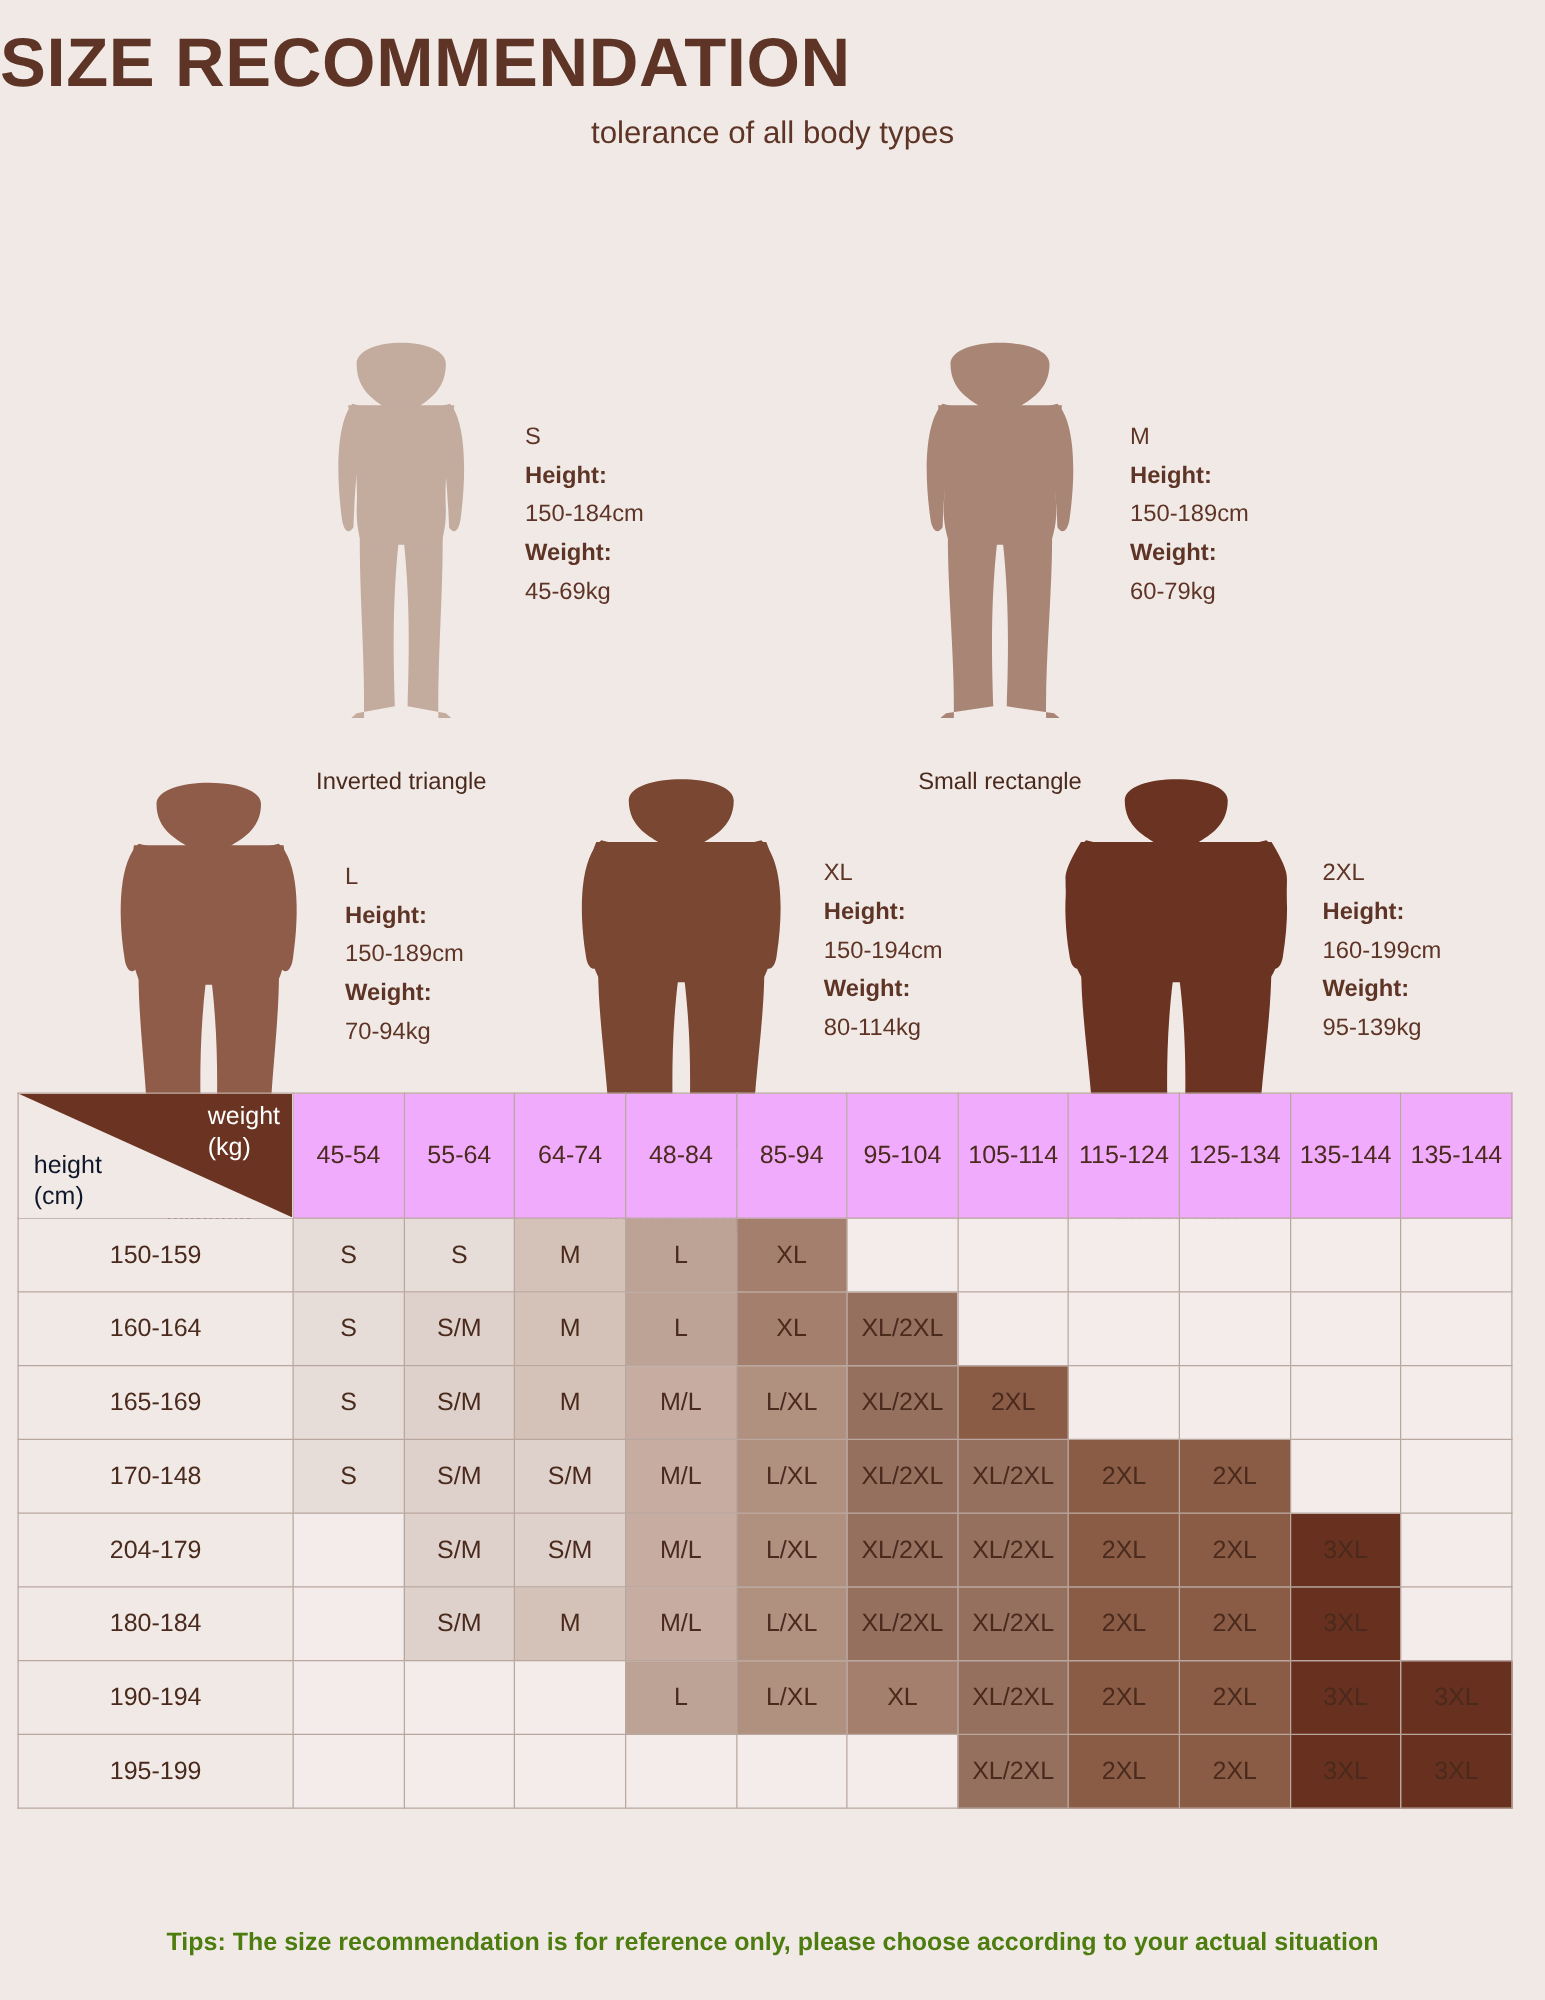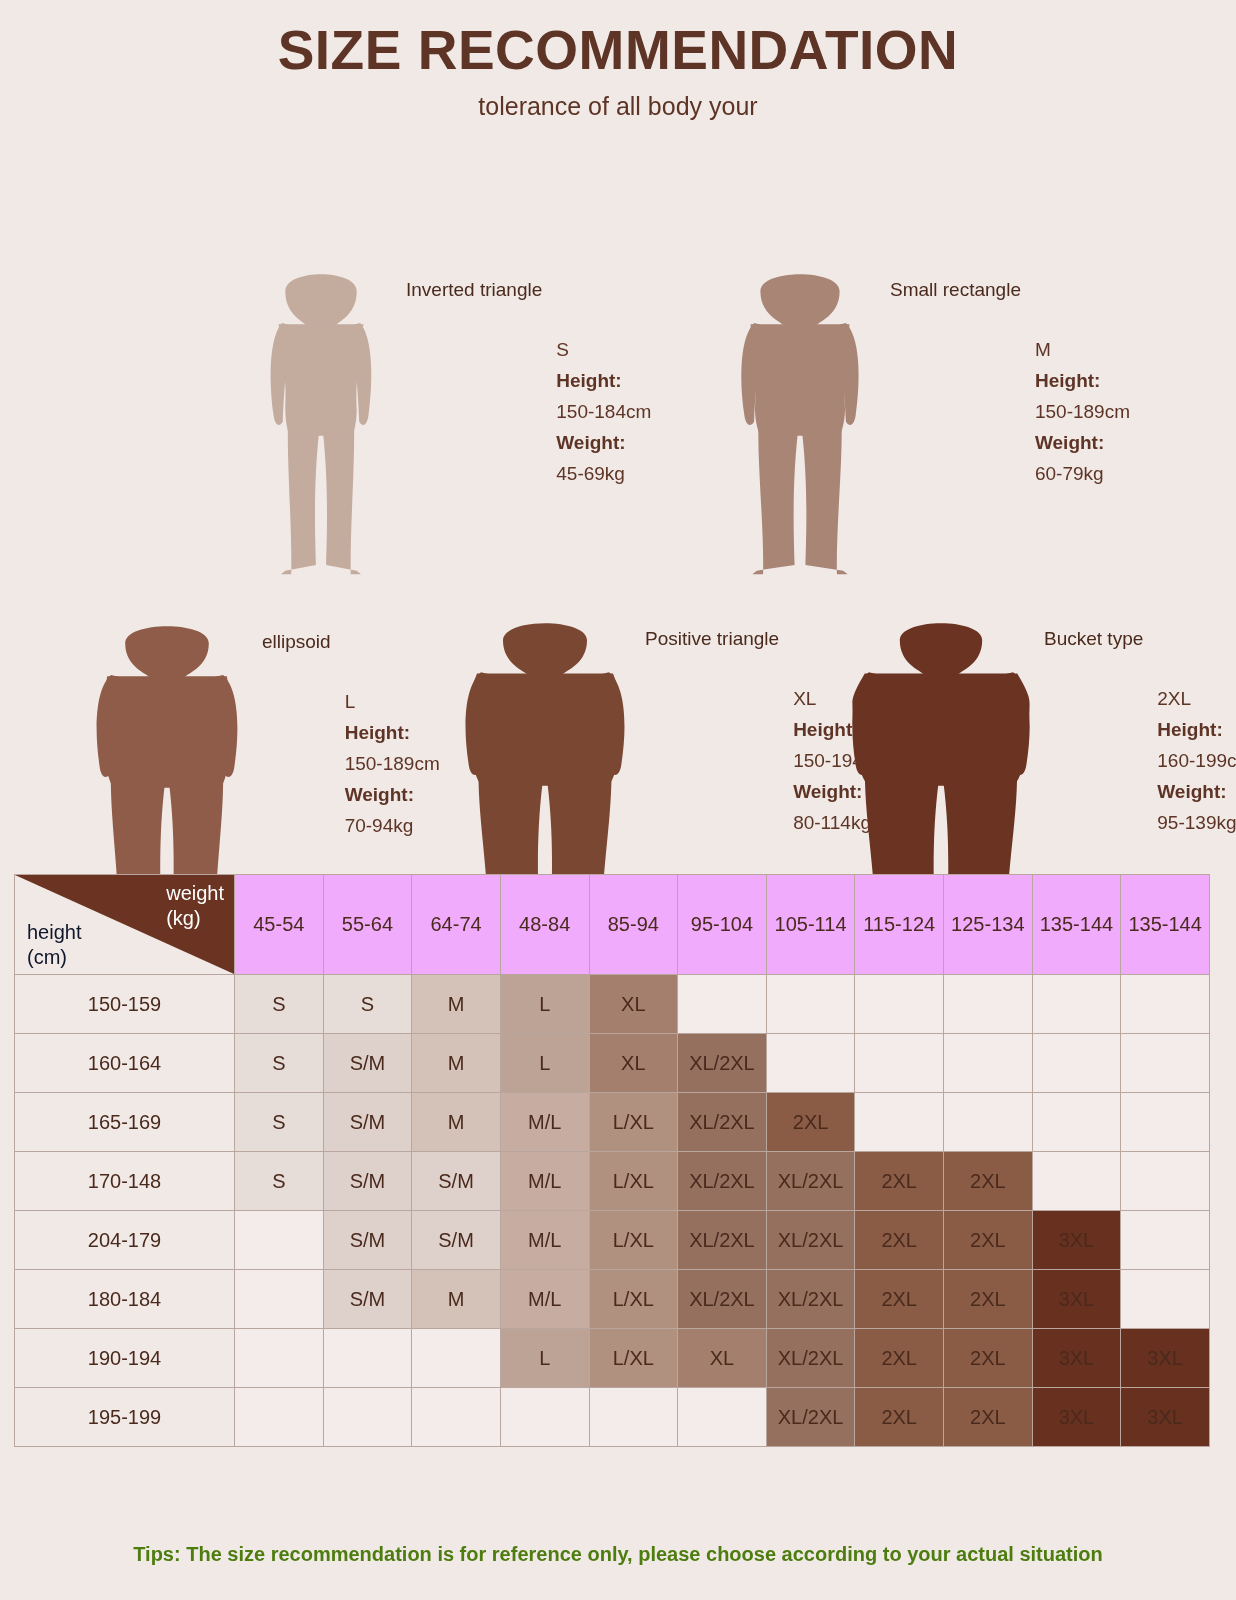--- a/index.html
+++ b/index.html
@@ -12,21 +12,21 @@
   }
   .page {
     position: relative;
     width: 1236px;
     height: 1600px;
     background: #f1e9e6;
   }
 
   
   .title {
-    text-align: center;
+    text-align: left;
     font-size: 55px;
     font-weight: bold;
     letter-spacing: 0.5px;
     color: #5d3425;
     padding-top: 22px;
     line-height: 1.05;
   }
   .subtitle {
     text-align: center;
     font-size: 25px;
@@ -41,21 +41,23 @@
     width: 1236px;
   }
   .fig-block {
     position: absolute;
     display: flex;
     align-items: flex-start;
   }
   .silhouette-wrap {
     position: relative;
     display: flex;
-    align-items: flex-start;
+    flex-direction: column;
+    align-items: center;
+    gap: 26px;
   }
   .silhouette { display: block; }
   .fig-caption {
     font-size: 19px;
     color: #4a2a1d;
     margin-top: 10px;
     text-align: center;
     white-space: nowrap;
   }
   .fig-info {
@@ -147,21 +149,21 @@
     font-weight: bold;
     color: #4d7c0f;
   }
 </style>
 </head>
 <body>
 
 <div class="page">
 
   <h1 class="title">SIZE RECOMMENDATION</h1>
-  <div class="subtitle">tolerance of all body your</div>
+  <div class="subtitle">tolerance of all body types</div>
 
   <div class="figures-row" id="figures">
       <div class="fig-block" style="left: 236px; top: 148px;">
         <div class="silhouette-wrap">
           <svg class="silhouette" width="170" height="310" viewBox="0 0 170 310">
     <g fill="#c3ab9e">
       <path d="M 49.300000000000004 22.226999999999997 C 49.300000000000004 -0.3720000000000008, 120.69999999999999 -0.3720000000000008, 120.69999999999999 22.226999999999997 C 120.69999999999999 44.4075, 104.63499999999999 51.522000000000006, 99.28 56.42 L 70.72 56.42 C 65.36500000000001 51.522000000000006, 49.300000000000004 44.4075, 49.300000000000004 22.226999999999997 Z"></path>
               <path d="M 45.9 53.94 C 34 67.58, 32.3 106.33, 37.4 145.07999999999998 C 38.25 154.38, 42.5 159.96, 46.75 152.82999999999998 C 48.45 103.23, 54.4 70.68, 52.7 55.8 Z"></path>
               <path d="M 124.1 53.94 C 136 67.58, 137.7 106.33, 132.6 145.07999999999998 C 131.75 154.38, 127.5 159.96, 123.25 152.82999999999998 C 121.55 103.23, 115.6 70.68, 117.3 55.8 Z"></path>
       <path d="M 52.156 146.63 L 82.96 163.68 C 77.35 217, 79.05 263.5, 79.89999999999999 296.05 L 49.300000000000004 301.63 L 45.05 305.35 L 55.25 305.35 C 56.1 254.2, 50.455999999999996 192.2, 52.156 146.63 Z"></path>

